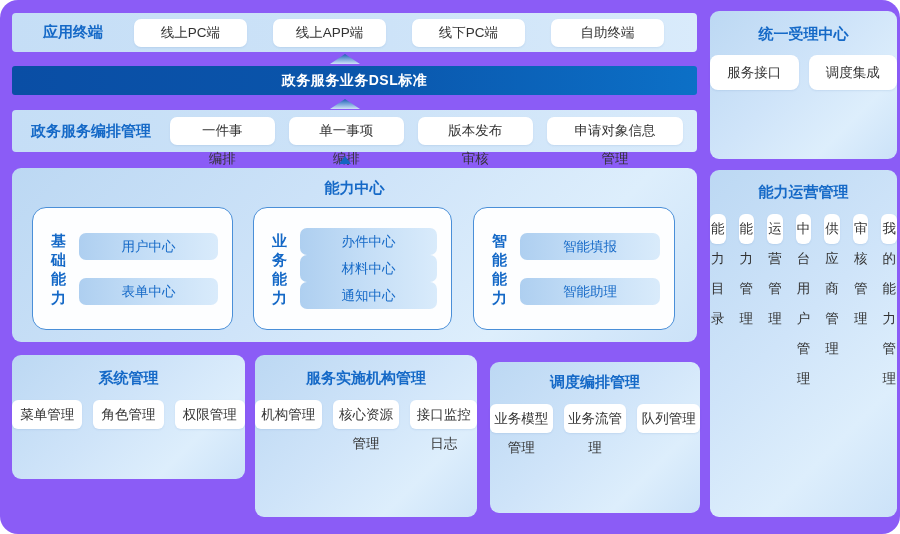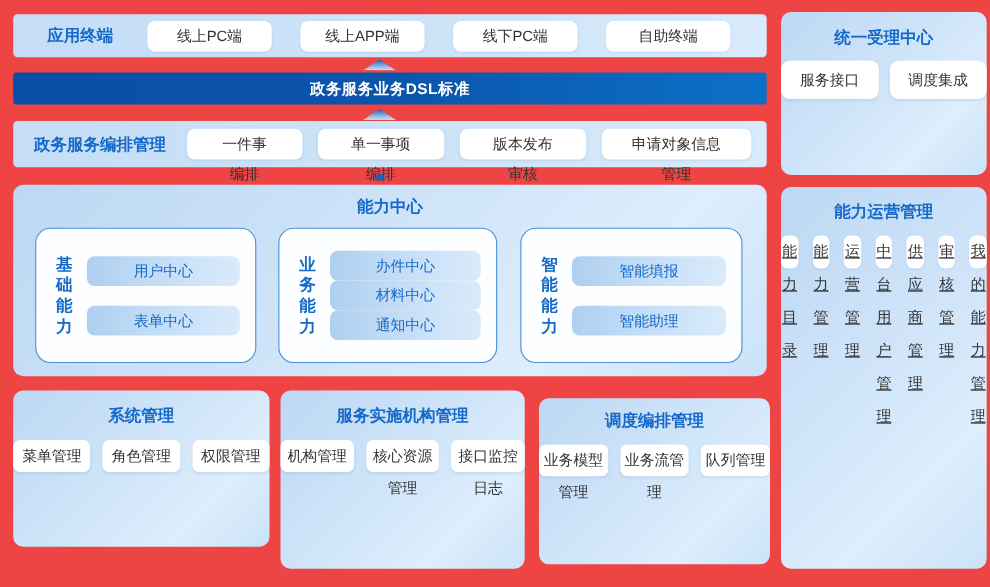--- a/index.html
+++ b/index.html
@@ -1,18 +1,18 @@
 <!DOCTYPE html>
 <html><head>
 <meta charset="utf-8">
 <style>
   html,body{margin:0;padding:0;background:#fff;}
   body{width:900px;height:534px;overflow:hidden;
        font-family:"Liberation Sans","DejaVu Sans",sans-serif;}
-  .stage{position:relative;width:900px;height:534px;background:#ef4444;}
+  .stage{position:relative;width:900px;height:534px;background:#8b5cf6;border-radius:18px;}
 
   
   .strip{position:absolute;left:12px;width:685px;border-radius:4px;
          background:linear-gradient(90deg,#c5def6 0%,#cde3f8 55%,#d9ebfb 100%);
          display:flex;align-items:center;}
   #row1{top:13px;height:39px;}
   #row2{top:110px;height:42px;}
   .strip-label{color:#1569c7;font-weight:bold;font-size:15px;text-align:center;flex:0 0 auto;}
   #row1 .strip-label{width:122px;}
   #row2 .strip-label{width:158px;}
@@ -56,37 +56,37 @@
           line-height:19px;word-break:break-all;text-align:center;flex:0 0 auto;}
   .gcol{flex:1;display:flex;flex-direction:column;justify-content:center;
         margin:0 14px 0 12px;}
   .g2{gap:18px;} .g3{gap:0;}
   .gbtn{height:27px;line-height:27px;border:none;border-radius:7px;cursor:pointer;
         background:linear-gradient(90deg,#aecff0 0%,#c3ddf6 45%,#d9ebfb 100%);
         color:#1569c7;font-size:13.5px;font-family:inherit;text-align:center;padding:0;}
 
   
   .bp .panel-title{margin-top:14px;}
-  #bp1{left:12px;top:355px;width:233px;height:142px;}
+  #bp1{left:12px;top:355px;width:233px;height:124px;}
   #bp2{left:255px;top:355px;width:222px;height:162px;}
   #bp3{left:490px;top:362px;width:210px;height:151px;}
   #bp3 .panel-title{margin-top:11px;}
   .bp-btns{display:flex;flex-direction:row;align-items:center;gap:11px;margin-top:12px;}
   .wbtn{background:#fff;border:none;border-radius:6px;color:#333;font-size:13.5px;
         font-family:inherit;height:29px;line-height:29px;width:82%;text-align:center;
         box-shadow:0 1px 2px rgba(40,90,160,0.10);cursor:pointer;padding:0;}
 
   
   #rp1{left:710px;top:11px;width:187px;height:148px;}
   #rp1 .panel-title{margin-top:14px;}
   #rp1 .bp-btns{gap:10px;margin-top:11px;}
   #rp1 .wbtn{height:35px;line-height:35px;width:74%;border-radius:8px;}
   #rp2{left:710px;top:170px;width:187px;height:347px;}
   #rp2 .panel-title{margin-top:13px;}
-  #rp2 .bp-btns{gap:13px;margin-top:12px;text-decoration:underline;}
+  #rp2 .bp-btns{gap:13px;margin-top:12px;}
   #rp2 .wbtn{height:30px;line-height:30px;width:80%;}
 </style>
 </head>
 <body>
 
 <div class="stage">
 
   <div class="strip" id="row1">
     <span class="strip-label">应用终端</span>
     <div class="strip-btns">

